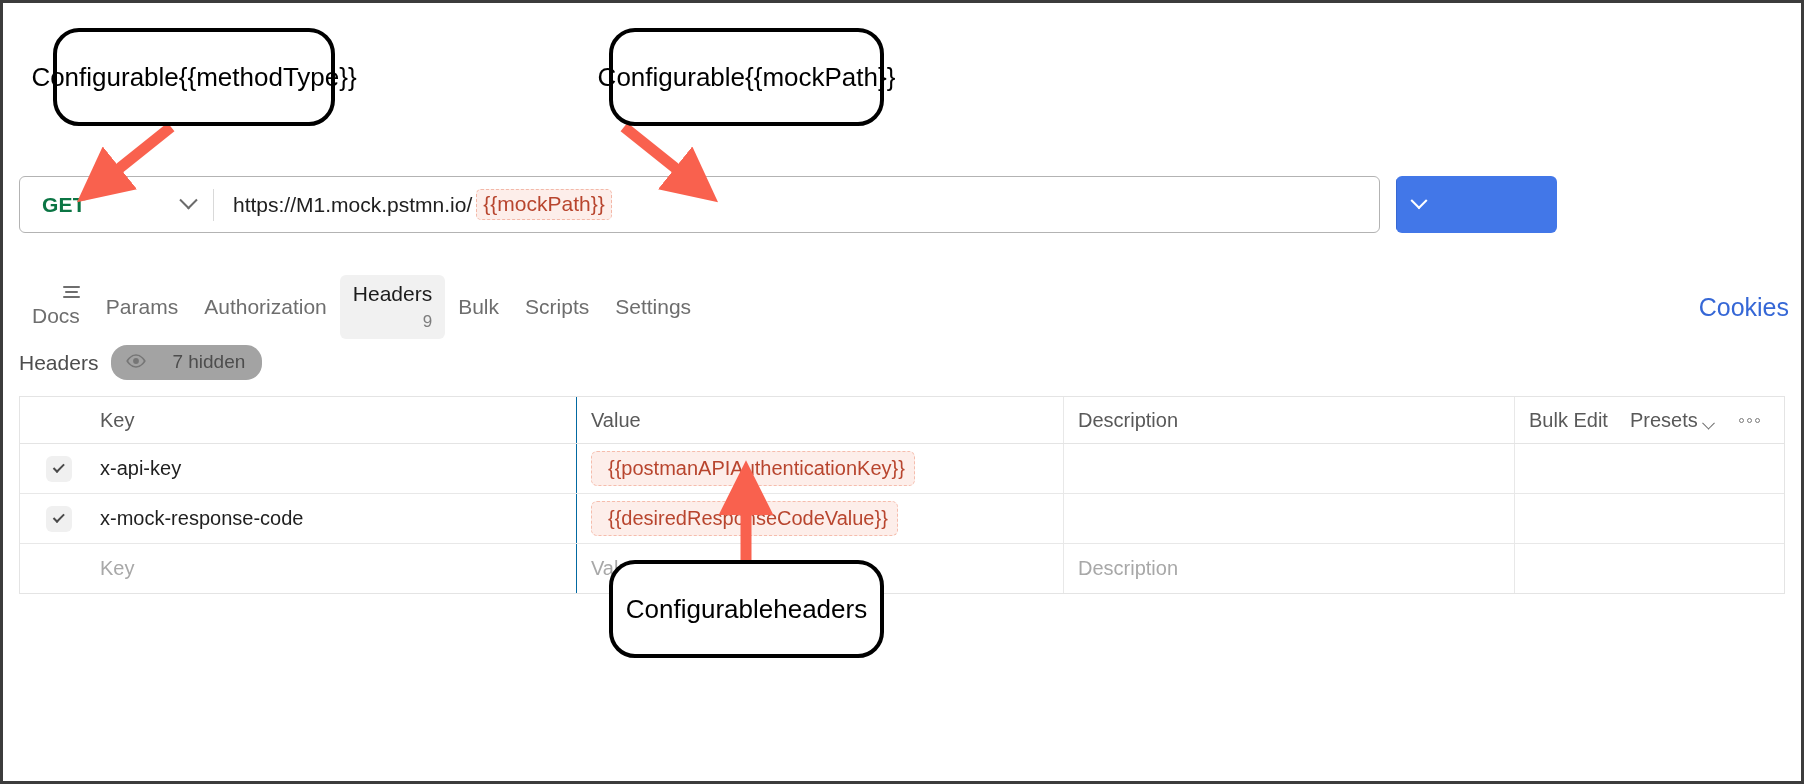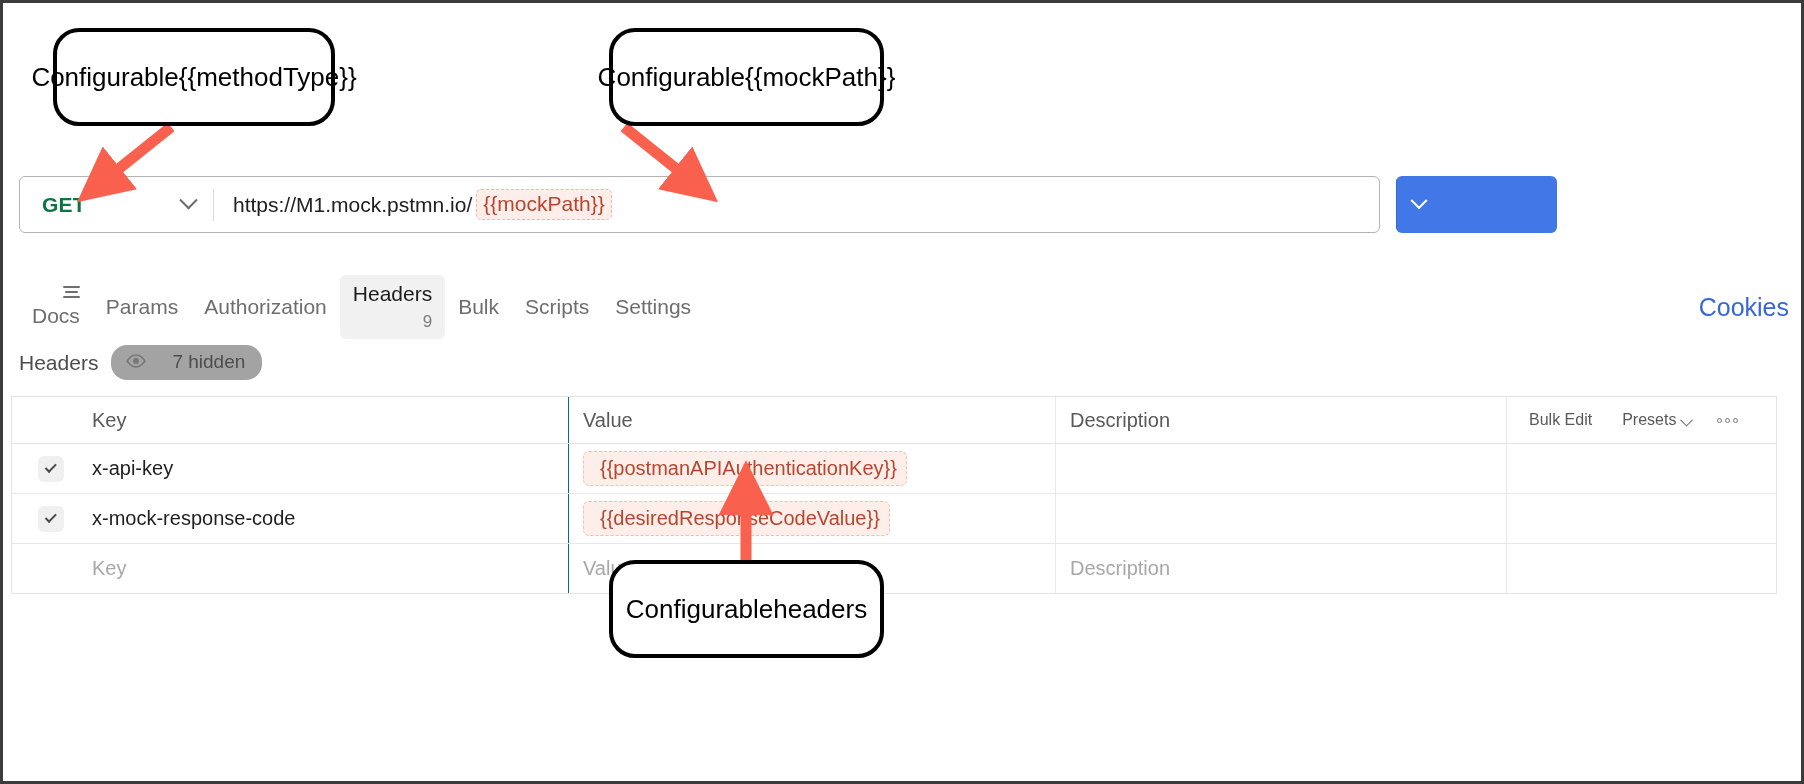--- a/index.html
+++ b/index.html
@@ -183,21 +183,21 @@
     padding: 6px 17px 7px 15px;
     font-size: 19px;
     color: #4d4d4d;
     cursor: pointer;
   }
   #eye-icon { display: inline-block; }
 
   
   #headers-table {
     position: absolute;
-    left: 8px; top: 393px;
+    left: 16px; top: 393px;
     width: 1766px;
     border: 1px solid #e4e4e4;
     border-bottom: none;
     z-index: 5;
     background: #fff;
   }
   .trow { display: flex; align-items: stretch; border-bottom: 1px solid #e8e8e8; }
   .trow:last-child { border-bottom: 1px solid #e4e4e4; }
   .c-check { flex: 0 0 78px; display: flex; align-items: center; justify-content: center; }
   .c-key   { flex: 0 0 478px; display: flex; align-items: center; padding-left: 2px; }
@@ -232,22 +232,22 @@
     color: #b8452e;
     background: #fdeeea;
     border: 1px dashed #f5bdad;
     border-radius: 6px;
     padding: 4px 9px 5px 16px;
     font-size: 20px;
     line-height: 1.2;
     white-space: nowrap;
   }
 
-  .act-link { font-size: 16px; color: #595959; cursor: pointer; white-space: nowrap;
-              display: flex; align-items: flex-end; gap: 6px; margin-left: 8px; }
+  .act-link { font-size: 20px; color: #595959; cursor: pointer; white-space: nowrap;
+              display: flex; align-items: flex-end; gap: 6px; }
   .act-link .chev { width: 9px; height: 9px; border-width: 1.8px; }
   #dots-icon { display: flex; gap: 3px; align-items: center; cursor: pointer; margin-left: 4px; }
   #dots-icon i { width: 5px; height: 5px; border: 1.4px solid #7a7a7a; border-radius: 50%;
                  display: block; box-sizing: border-box; }
 </style>
 </head>
 <body>
 
 <div id="screen">
 

